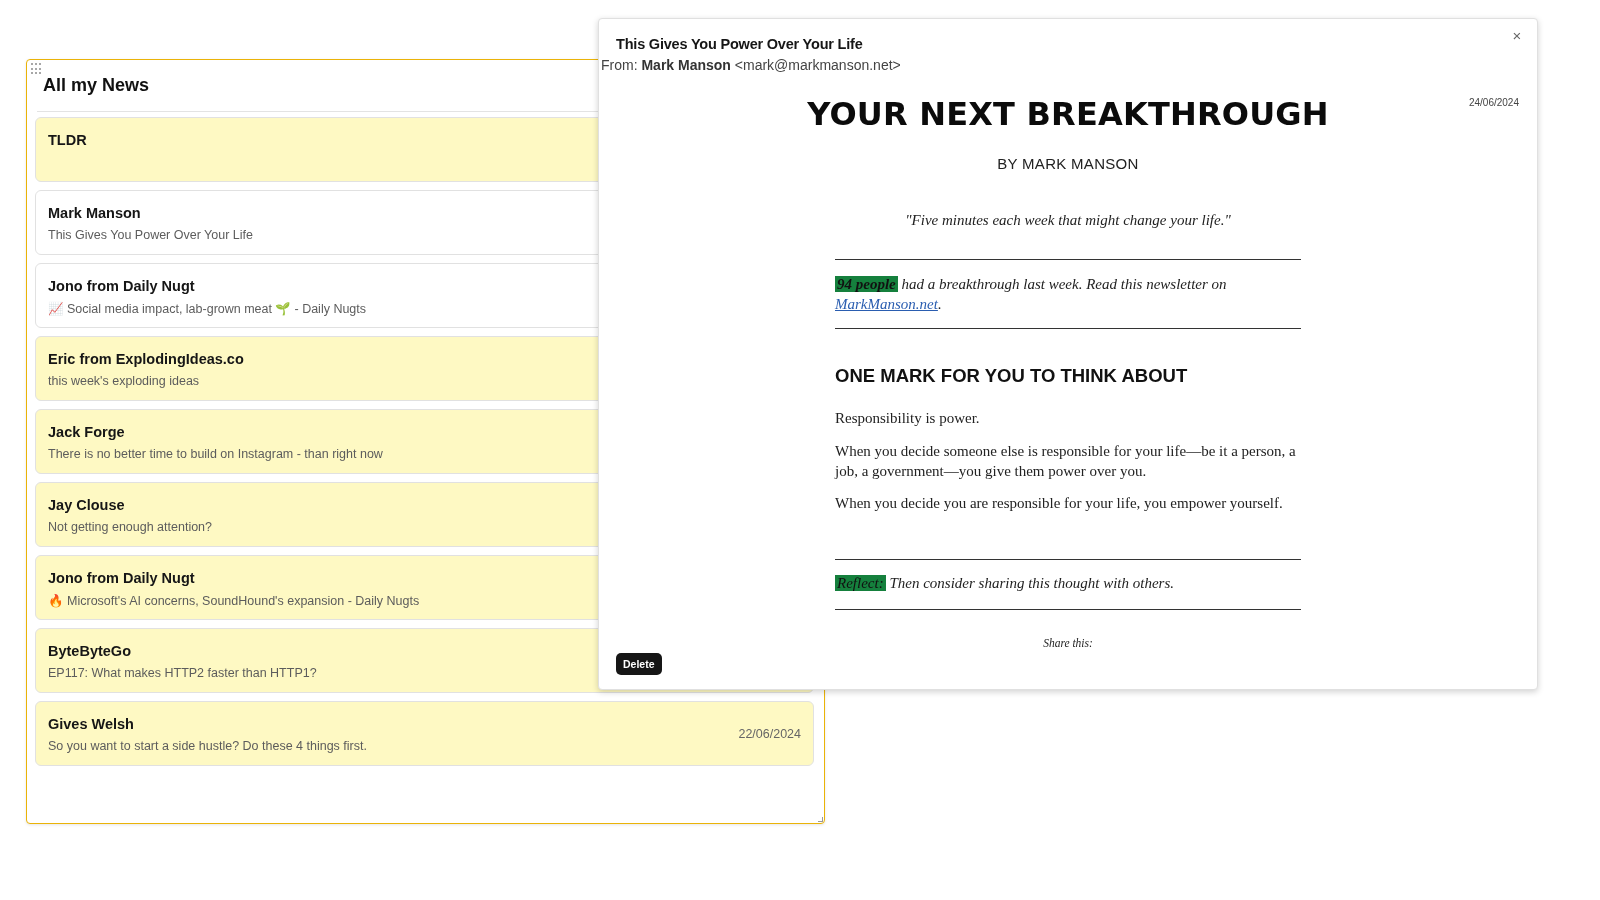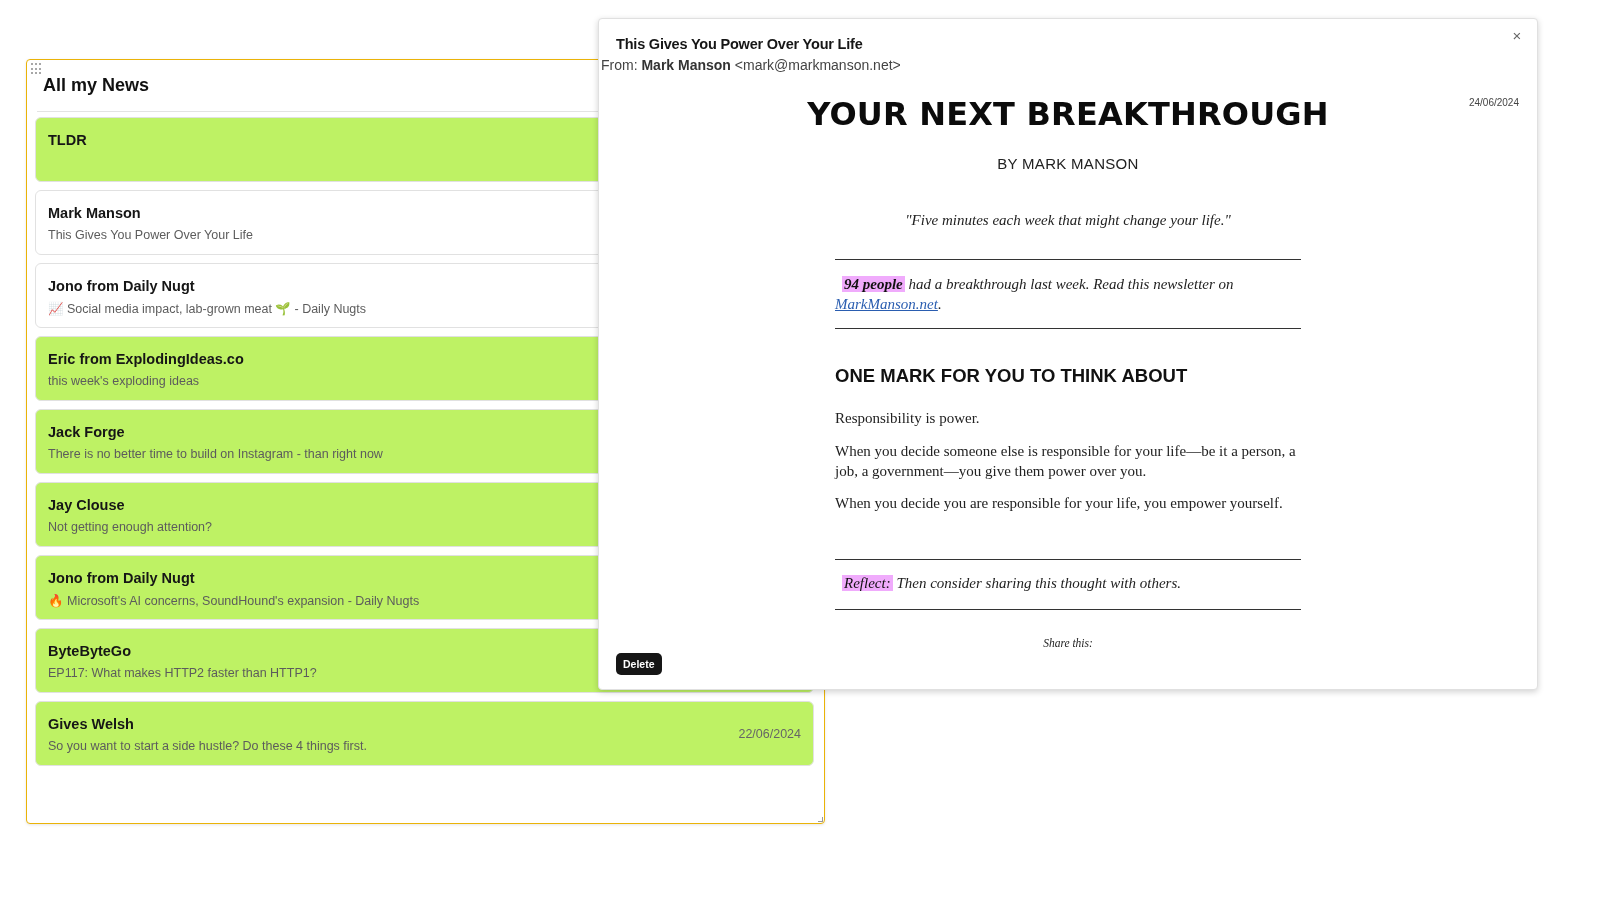--- a/index.html
+++ b/index.html
@@ -23,21 +23,21 @@
     }
     .panel-divider {
       position: absolute; left: 10px; right: 10px; top: 51px; height: 1px; background: #e3e3e3;
     }
     .news-list {
       position: absolute; left: 8px; right: 10px; top: 57px;
       display: flex; flex-direction: column; gap: 8px;
     }
     .news-card {
       position: relative; height: 65px; border: 1px solid #e1e1e1; border-radius: 6px;
-      background: #bef264; cursor: pointer;
+      background: #fef9c3; cursor: pointer;
     }
     .news-card.read { background: #ffffff; }
     .news-sender {
       position: absolute; left: 12px; top: 14px; font-size: 14.5px; font-weight: 700; color: #161616;
     }
     .news-subject {
       position: absolute; left: 12px; top: 37px; font-size: 12.5px; color: #5c5c5c; white-space: nowrap;
     }
     .news-date {
       position: absolute; right: 12px; top: 25px; font-size: 12.5px; color: #666;
@@ -82,21 +82,21 @@
     }
     .nl-tagline {
       position: absolute; left: 0; width: 466px; top: 193px; text-align: center;
       font-family: "Liberation Serif", serif; font-style: italic; font-size: 15px; color: #222;
     }
     .nl-rule { position: absolute; left: 0; width: 466px; height: 1px; background: #333; }
     .nl-stats {
       position: absolute; left: 0; width: 466px; top: 255px;
       font-family: "Liberation Serif", serif; font-style: italic; font-size: 15px; line-height: 20px; color: #222;
     }
-    .hl { background: #f0abfc; padding: 0 2px; color: #111; margin-left: 7px; }
+    .hl { background: #15803d; padding: 0 2px; color: #111; }
     .hl-bold { font-weight: 700; }
     .nl-link { color: #2a5db0; text-decoration: underline; }
     .nl-section-title {
       position: absolute; left: 0; top: 346px; font-family: "Liberation Sans", sans-serif;
       font-weight: 700; font-size: 18.5px; color: #111;
     }
     .nl-p {
       position: absolute; left: 0; width: 466px; font-family: "Liberation Serif", serif;
       font-size: 15px; line-height: 20px; color: #222;
     }

